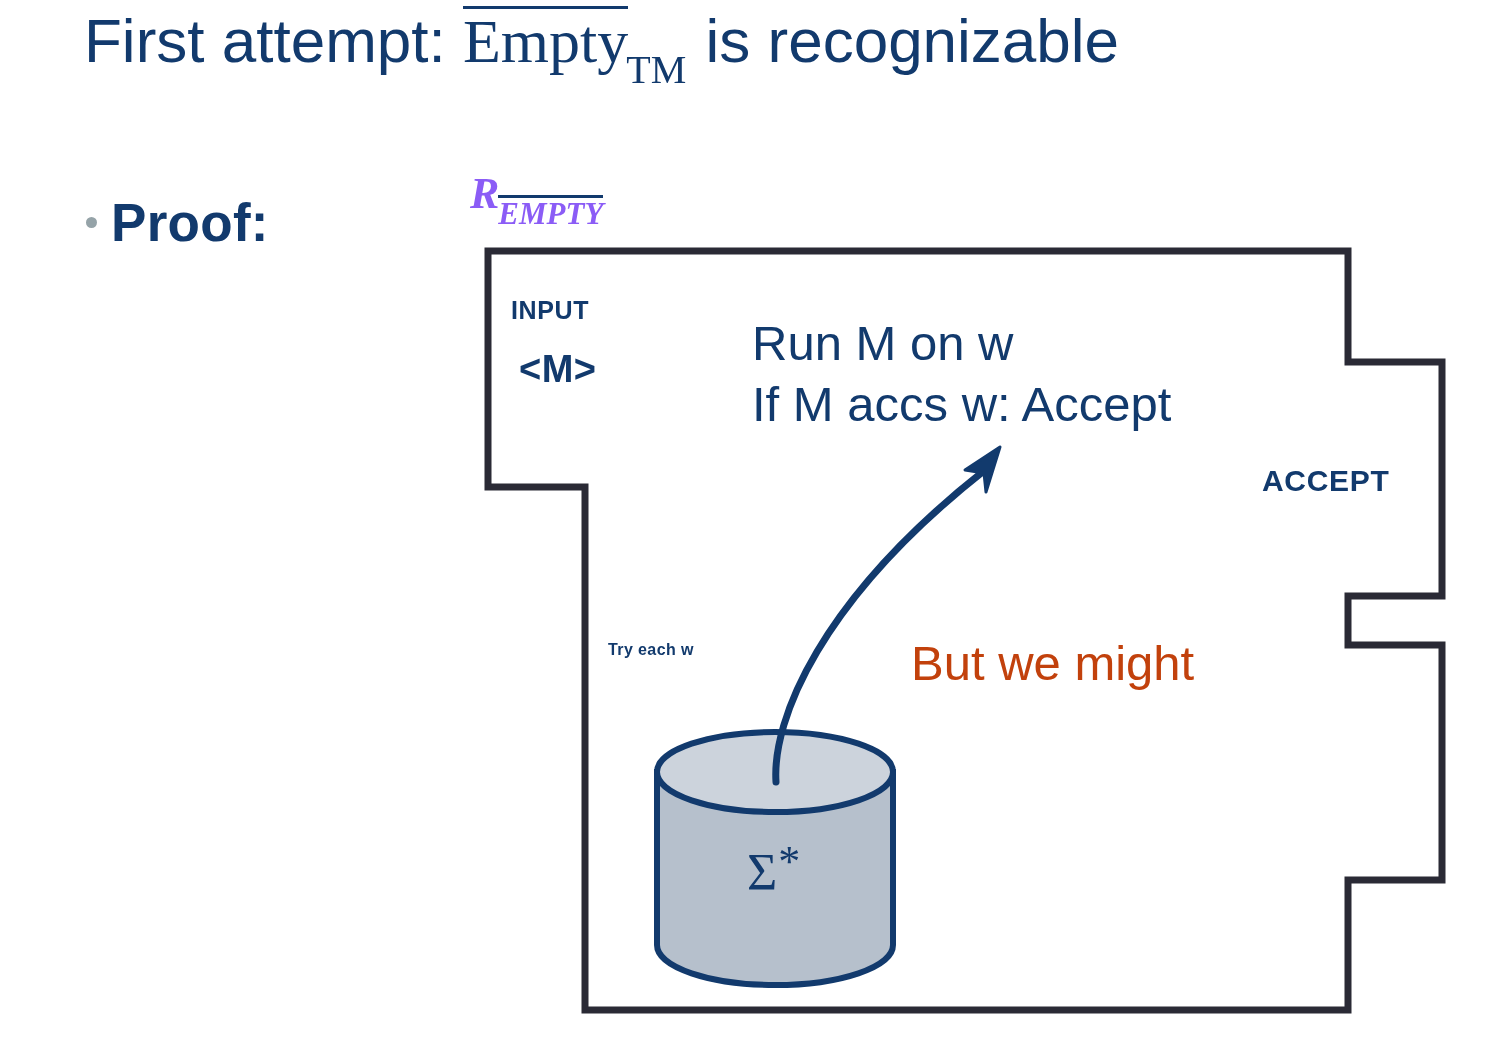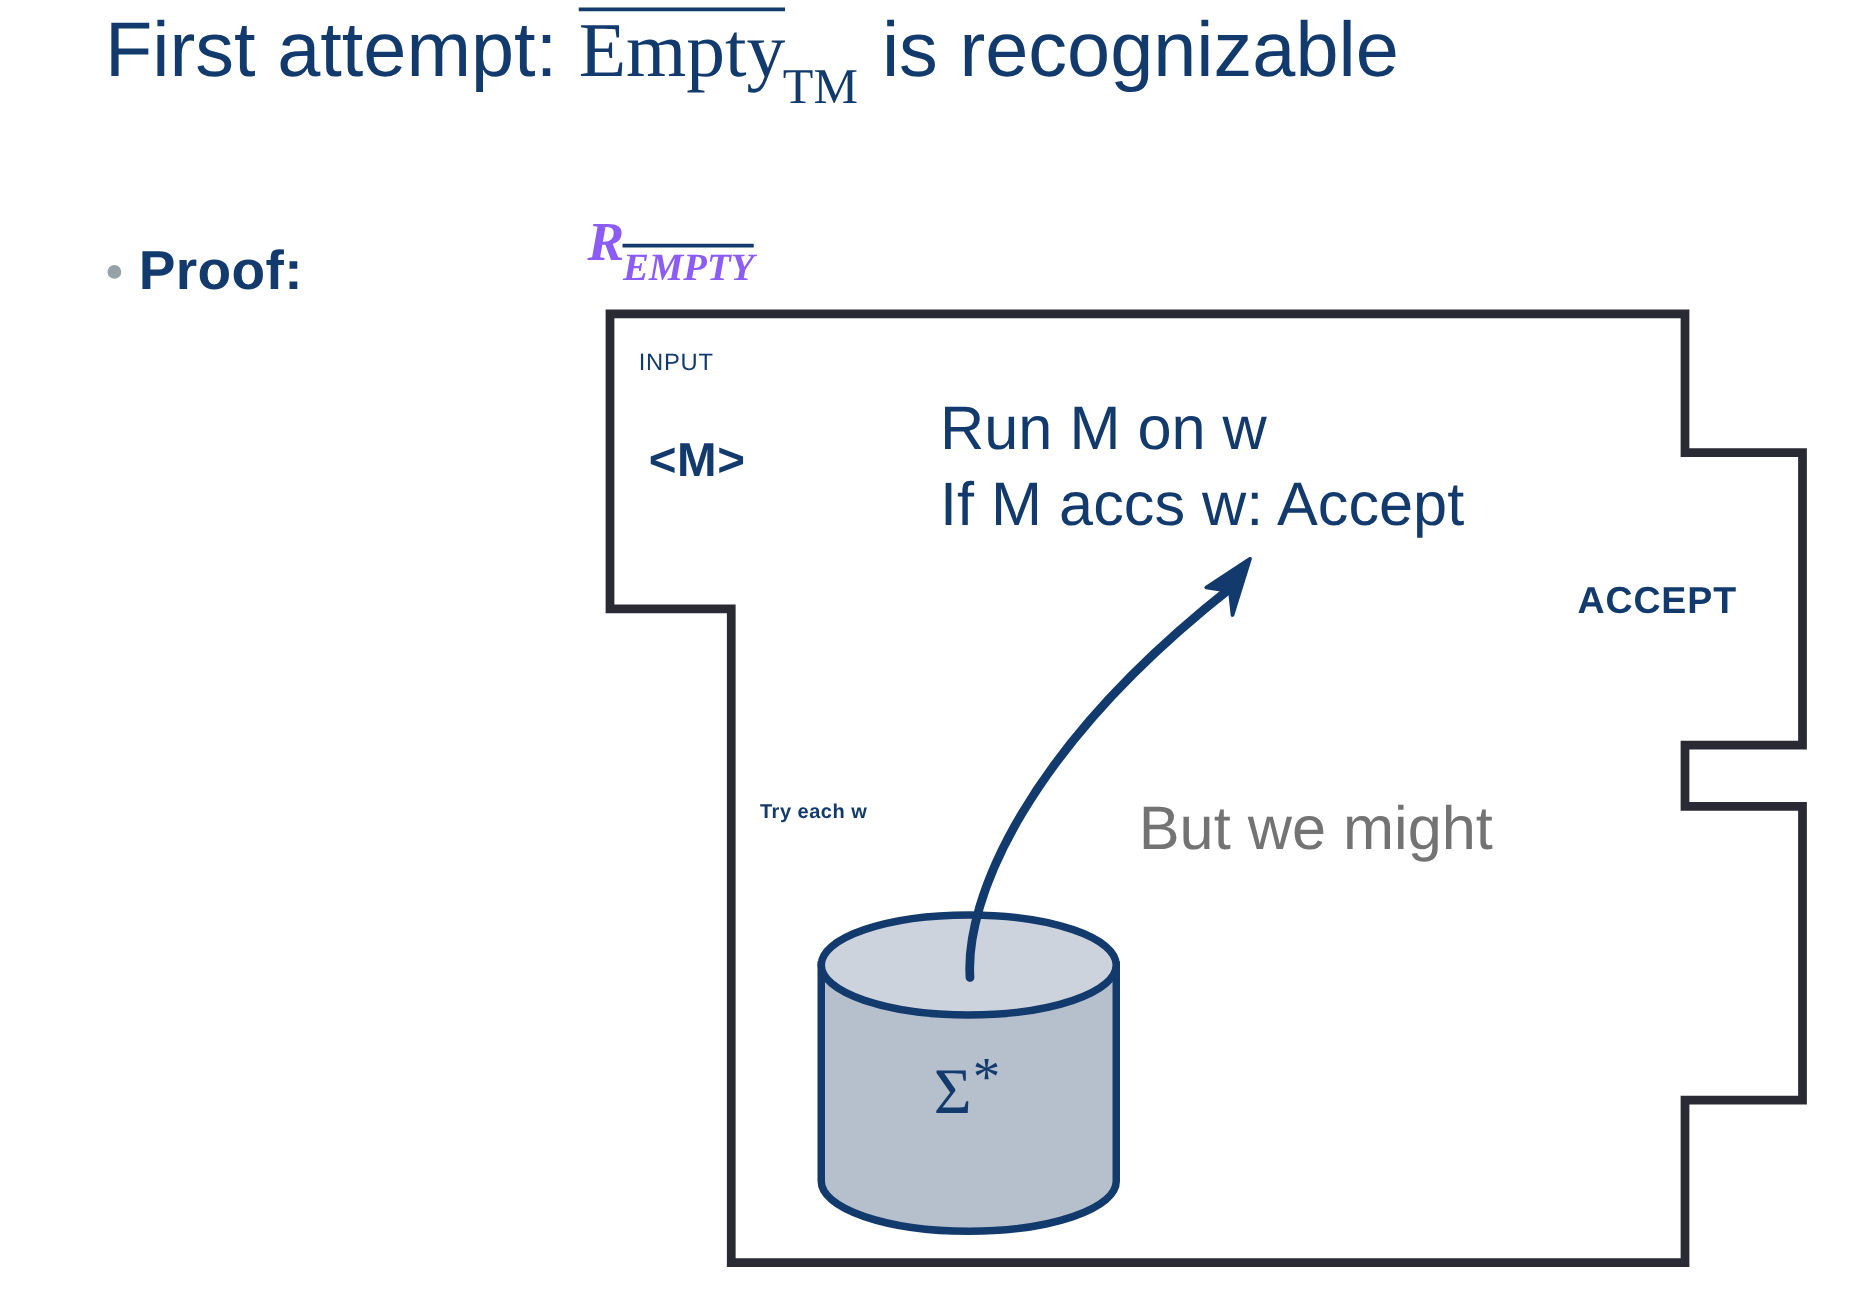--- a/index.html
+++ b/index.html
@@ -61,21 +61,21 @@
     gap: 14px;
   }
   #proof-bullet {
     width: 11px;
     height: 11px;
     border-radius: 50%;
     background: #95a3a8;
     flex: none;
   }
   #proof-label {
-    font-size: 44px;
+    font-size: 53px;
     font-weight: bold;
     color: #123a6d;
     letter-spacing: 0.3px;
   }
 
   
   #r-empty {
     position: absolute;
     left: 470px;
     top: 168px;
@@ -108,23 +108,23 @@
   }
 
   
   .mtext {
     position: absolute;
     color: #123a6d;
     white-space: nowrap;
   }
   #input-label {
     left: 511px;
-    top: 280px;
-    font-size: 19px;
-    font-weight: normal;
+    top: 296px;
+    font-size: 25px;
+    font-weight: bold;
     letter-spacing: 0.6px;
   }
   #input-value {
     left: 519px;
     top: 348px;
     font-size: 38px;
     font-weight: bold;
     letter-spacing: 0.5px;
   }
   #program-text {
@@ -146,21 +146,21 @@
     top: 641px;
     font-size: 16px;
     font-weight: bold;
     letter-spacing: 0.4px;
   }
   #warning-text {
     left: 911px;
     top: 633px;
     font-size: 49px;
     line-height: 1.24;
-    color: #737373;
+    color: #c2410c;
     font-weight: normal;
   }
 
   
   #sigma-star {
     position: absolute;
     left: 747px;
     top: 832px;
     font-family: "Liberation Serif", serif;
     font-size: 52px;

